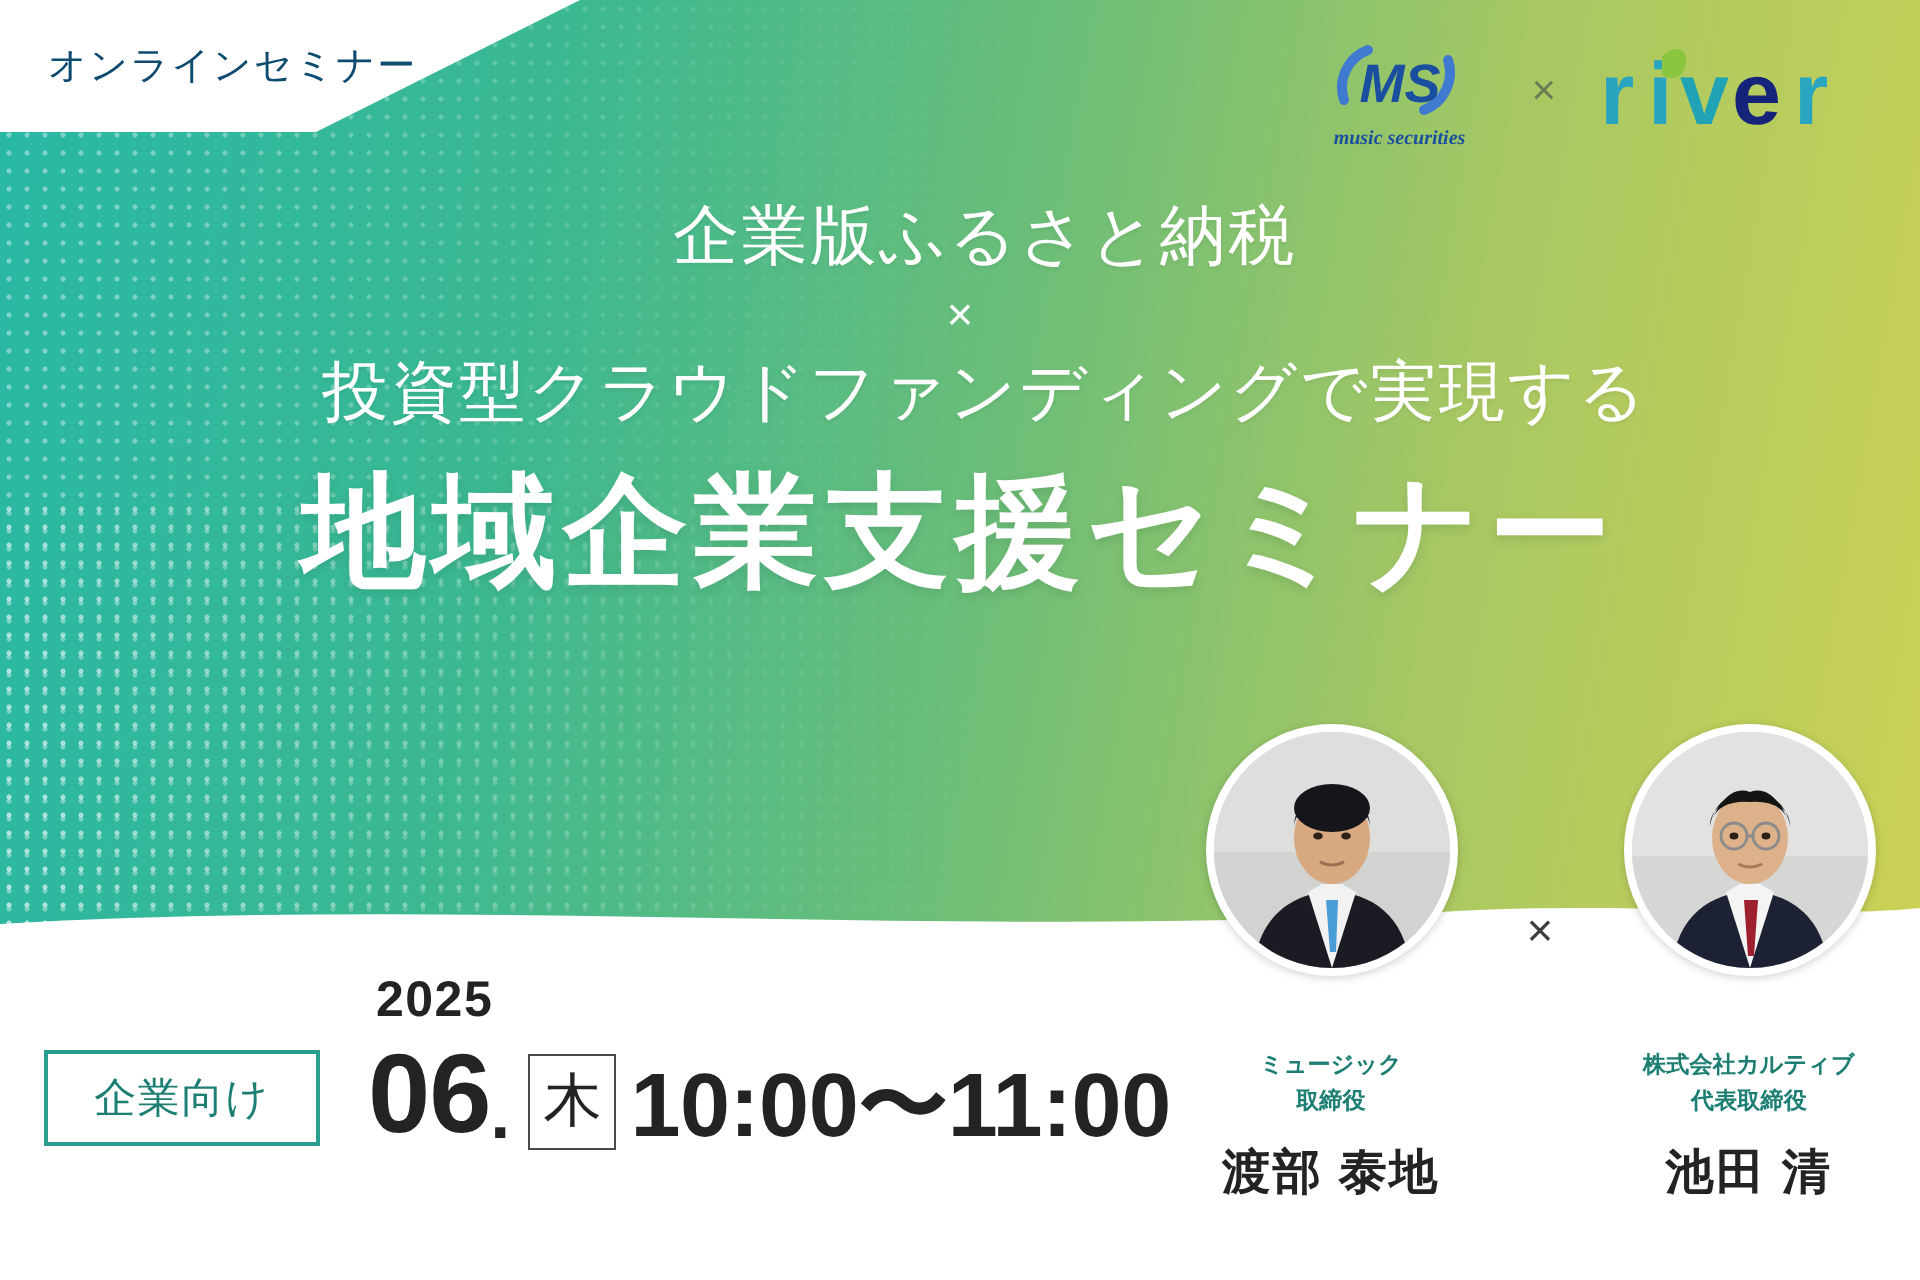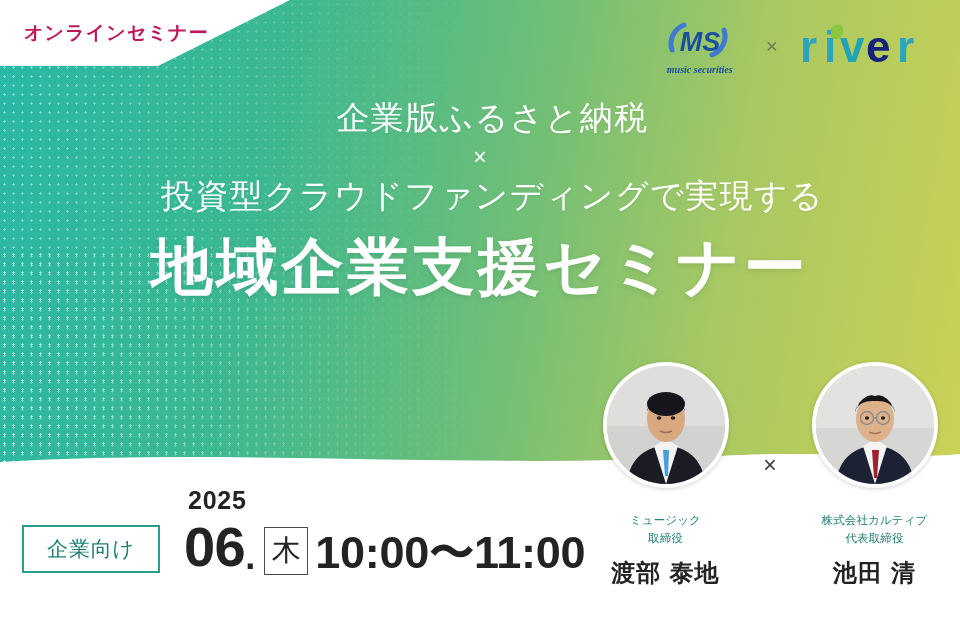--- a/index.html
+++ b/index.html
@@ -45,23 +45,23 @@
   
   .tag {
     position:absolute; left:0; top:0;
     width:290px; height:66px;
     background:#ffffff;
     clip-path:polygon(0 0, 290px 0, 158px 66px, 0 66px);
     display:flex; align-items:center;
   }
   .tag-label {
     margin-left:24px;
-    font-size:19px; font-weight:bold;
+    font-size:19px; font-weight:normal;
     letter-spacing:.06em;
-    color:#be185d;
+    color:#0c4a6e;
     white-space:nowrap;
   }
   
   .logos {
     position:absolute; right:22px; top:18px;
     display:flex; align-items:center; gap:20px;
   }
   .ms-logo { position:relative; width:92px; height:56px; }
   .ms-logo svg { position:absolute; left:0; top:0; }
   .ms-cap {
@@ -104,22 +104,22 @@
     overflow:hidden;
     background:#d9d9d9;
     box-shadow:0 1px 4px rgba(0,0,0,.18);
   }
   .photo-wrap svg { display:block; }
   .sp-x {
     width:44px; padding-top:90px;
     text-align:center; font-size:23px; color:#3f3f3f;
   }
   .sp-org {
-    margin-top:24px;
-    font-size:11.5px; font-weight:normal; line-height:1.55;
+    margin-top:37px;
+    font-size:11.5px; font-weight:bold; line-height:1.55;
     color:#1d7f73; letter-spacing:.01em;
   }
   .sp-name {
     margin-top:9px;
     font-size:24px; font-weight:bold; color:#232323;
     letter-spacing:.05em; white-space:nowrap;
   }
   
   .datebar {
     position:absolute; left:22px; top:488px;

